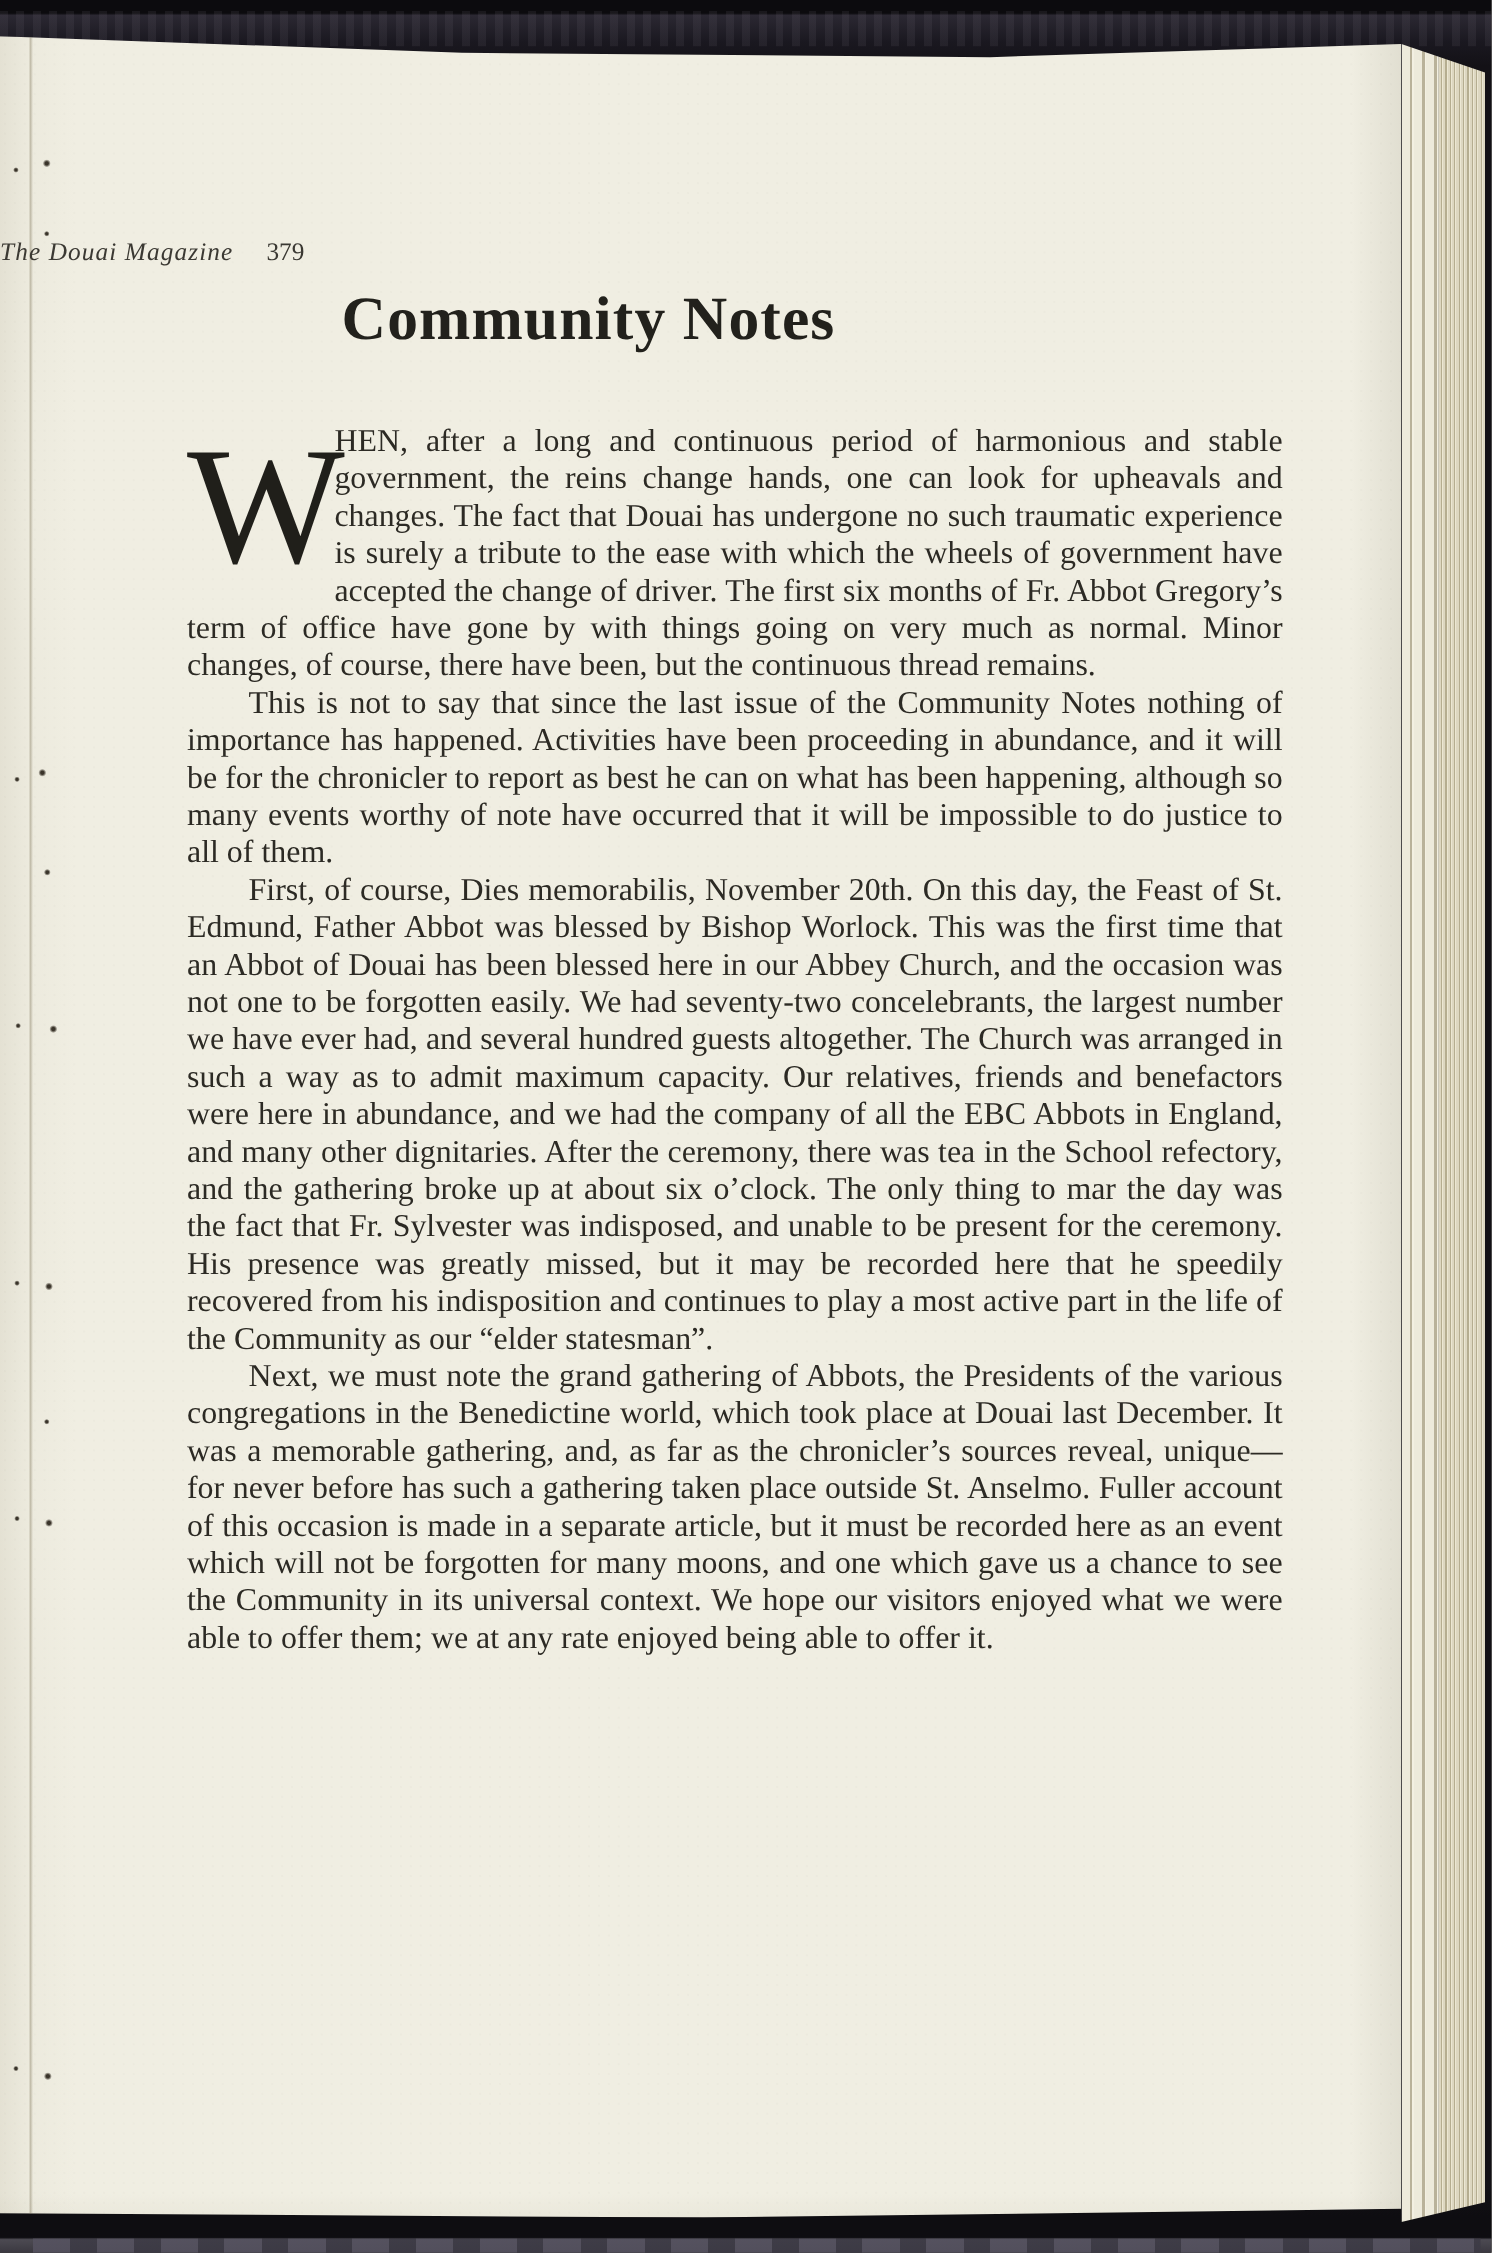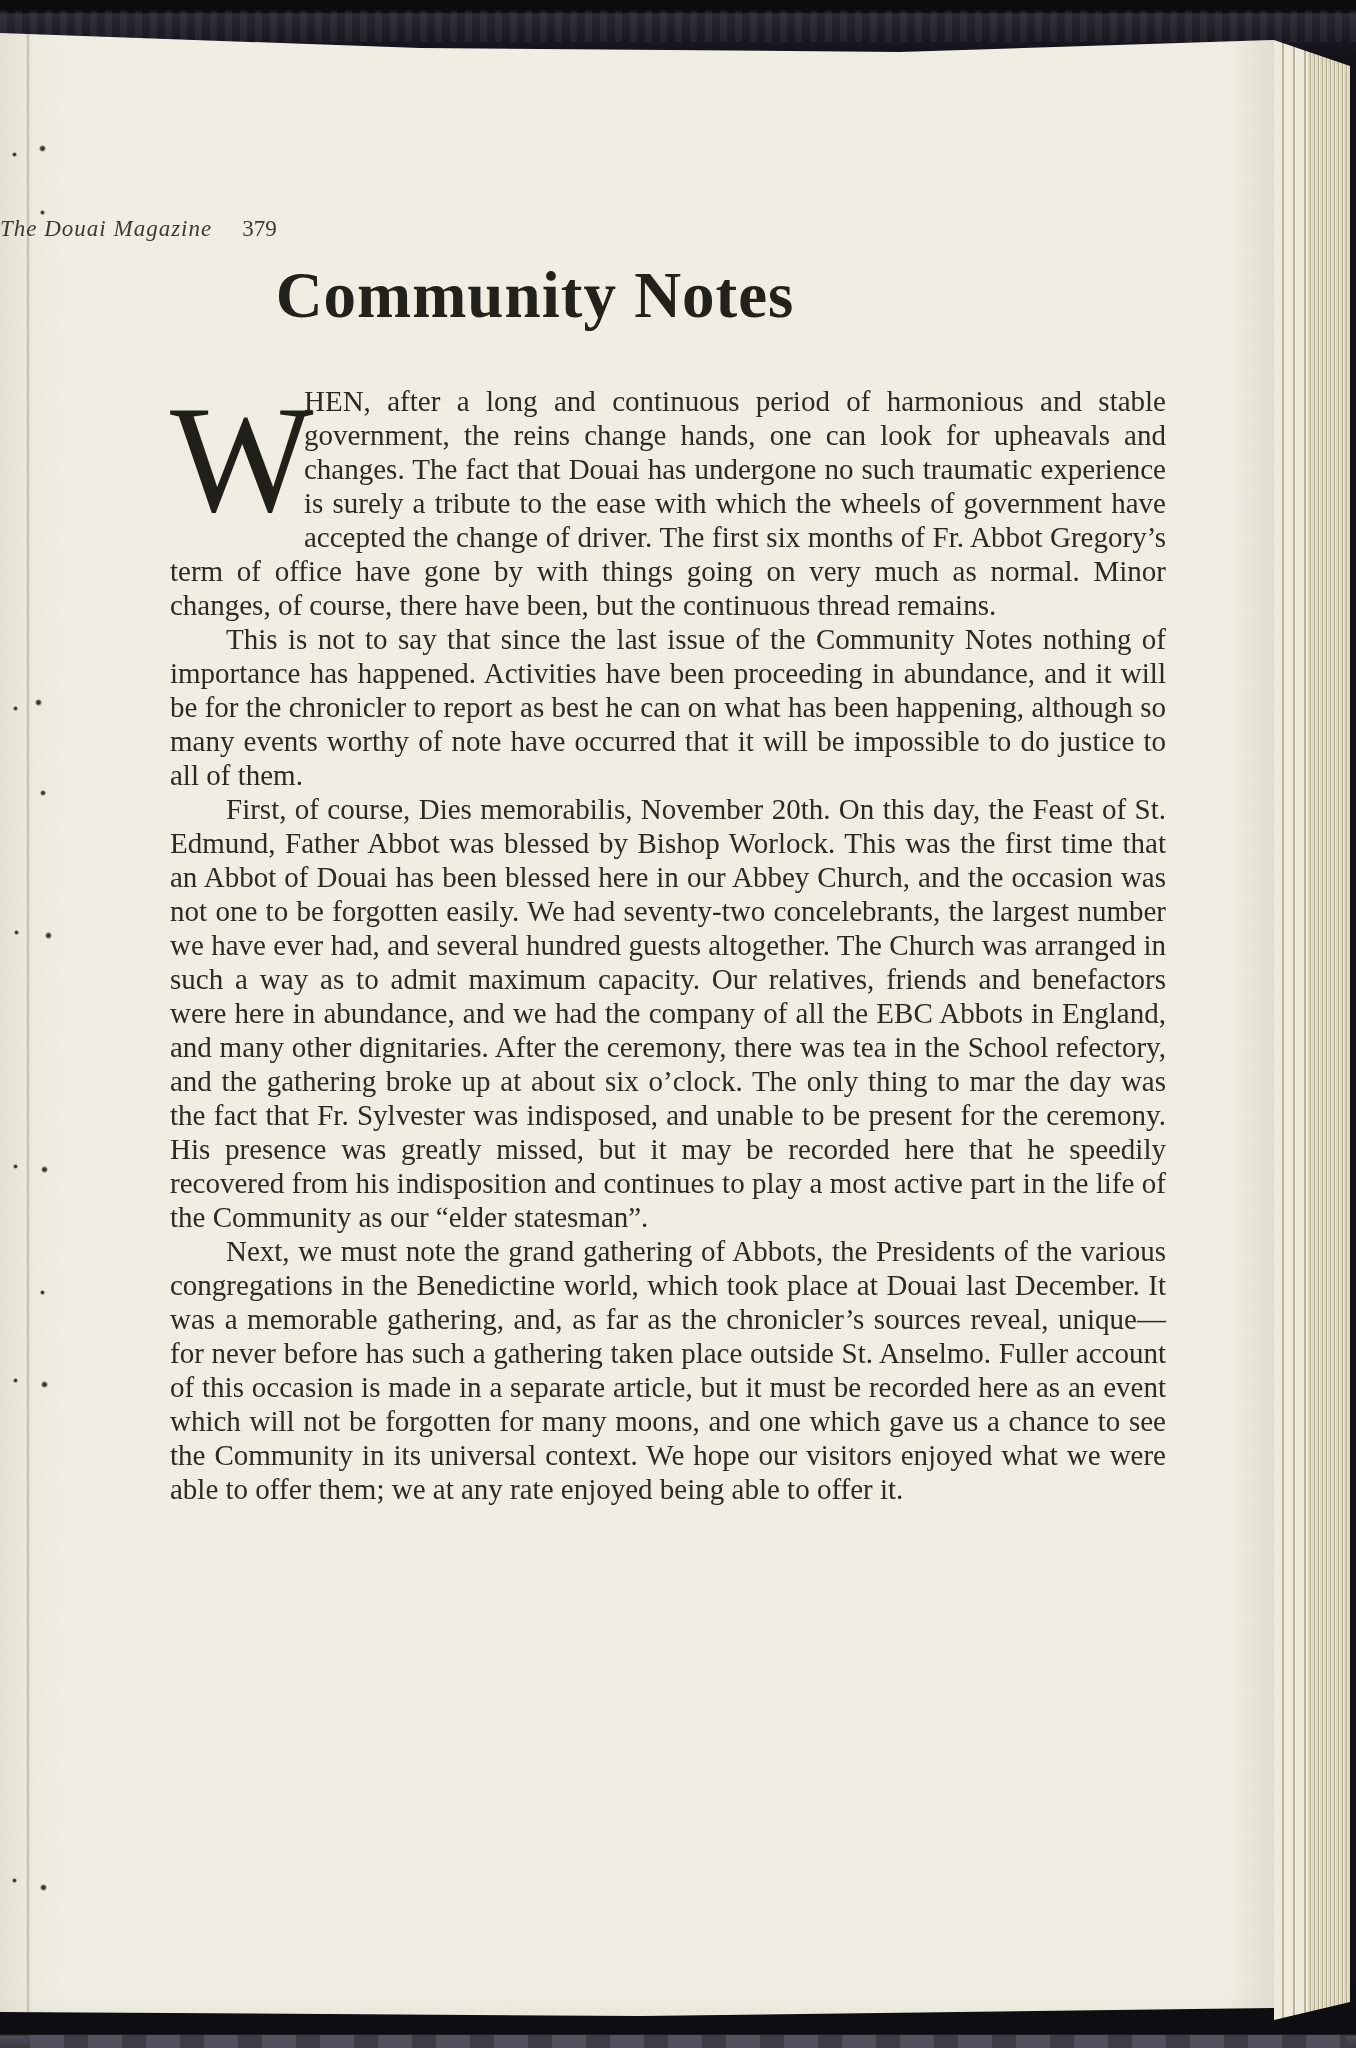--- a/index.html
+++ b/index.html
@@ -74,21 +74,21 @@
     text-align:left;
     color:#3b3933;
     font-size:23px;
     margin-top:20px;
   }
   .journal-title{font-style:italic;letter-spacing:1px;}
   .page-number{margin-left:30px;font-style:normal;}
   .article-title{
     position:absolute;left:140px;top:258px;width:790px;margin:0;
     text-align:center;
-    font-size:65px;font-weight:700;letter-spacing:1px;
+    font-size:56px;font-weight:700;letter-spacing:1px;
     color:#22211c;
   }
   .body-text{
     position:absolute;left:170px;top:384px;width:996px;
     font-size:29px;line-height:34px;
     text-align:justify;
     color:#2c2a24;
   }
   .body-text p{margin:0;}
   p.indent{text-indent:56px;}

